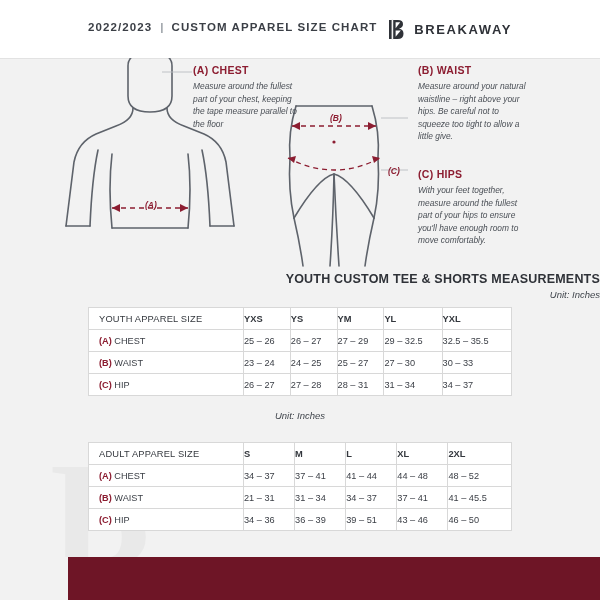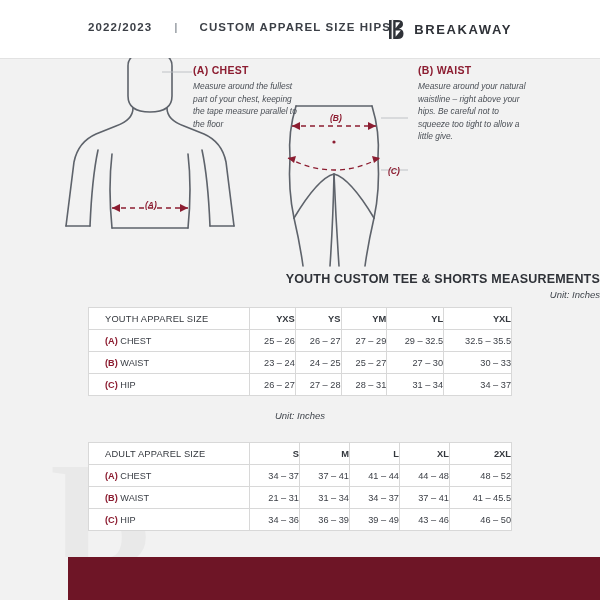--- a/index.html
+++ b/index.html
@@ -40,21 +40,21 @@
     height: 58px;
     background: #ffffff;
     border-bottom: 1px solid #e2e2e2;
   }
   .header-inner {
     position: absolute;
     left: 88px;
     top: 21px;
     display: flex;
     align-items: center;
-    gap: 22px;
+    gap: 8px;
   }
   .hdr-text {
     font-size: 11.5px;
     font-weight: bold;
     letter-spacing: 1.1px;
     color: #3b3f46;
   }
   .hdr-sep {
     font-size: 11.5px;
     color: #9aa0a6;
@@ -144,26 +144,26 @@
     width: 424px;
     left: 88px;
   }
   #table-youth { top: 307px; }
   #table-adult { top: 442px; }
   table th, table td {
     border: 1px solid #d8d8d8;
     height: 21px;
     font-size: 9.2px;
     color: #3a3e45;
-    text-align: right;
+    text-align: left;
     padding: 0;
   }
   table th.rowhead, table td.rowhead {
     text-align: left;
-    padding-left: 16px;
+    padding-left: 10px;
     width: 144px;
     font-weight: normal;
   }
   table th {
     font-weight: bold;
     font-size: 9.3px;
     color: #33373d;
   }
   table th.rowhead {
     font-weight: normal;
@@ -196,21 +196,21 @@
 <body>
 
 <div class="page">
 
   <div class="watermark">B</div>
 
   <div class="header">
     <div class="header-inner">
       <span class="hdr-text">2022/2023</span>
       <span class="hdr-sep">|</span>
-      <span class="hdr-text">CUSTOM APPAREL SIZE HIPS</span>
+      <span class="hdr-text">CUSTOM APPAREL SIZE CHART</span>
     </div>
     <div class="brand">
       <span class="brand-mark">
         <svg width="17" height="21" viewBox="0 0 17 21">
           <path d="M2 1 L11 1 Q16 1 16 5.2 Q16 8.6 12 9.6 Q16.5 10.5 16.5 14.8 Q16.5 20 10.5 20 L2 20 Z" fill="#2f3238"></path>
           <path d="M5.4 0 L5.4 21" stroke="#f2f2f2" stroke-width="1.6"></path>
           <path d="M8.6 3.2 L13.2 3.2 L8.6 9.2 Z" fill="#ffffff"></path>
           <path d="M8.6 11.6 L13.8 11.6 L8.6 17.8 Z" fill="#ffffff"></path>
         </svg>
       </span>
@@ -290,20 +290,24 @@
     <span class="fig-label" style="left:388px; top:108px;">(C)</span>
 
     <div class="callout" id="callout-chest">
       <div class="callout-title">(A) CHEST</div>
       <div class="callout-body">Measure around the fullest part of your chest, keeping the tape measure parallel to the floor</div>
     </div>
     <div class="callout" id="callout-waist">
       <div class="callout-title">(B) WAIST</div>
       <div class="callout-body">Measure around your natural waistline – right above your hips. Be careful not to squeeze too tight to allow a little give.</div>
     </div>
+    <div class="callout" id="callout-hips">
+      <div class="callout-title">(C) HIPS</div>
+      <div class="callout-body">With your feet together, measure around the fullest part of your hips to ensure you'll have enough room to move comfortably.</div>
+    </div>
   </div>
 
   <div class="sect" id="sect-youth">
     <div class="sect-title">YOUTH CUSTOM TEE &amp; SHORTS MEASUREMENTS</div>
     <div class="sect-sub">Unit: Inches</div>
   </div>
 
   <table id="table-youth">
     <thead>
       <tr>
@@ -372,21 +376,21 @@
         <td>21 – 31</td>
         <td>31 – 34</td>
         <td>34 – 37</td>
         <td>37 – 41</td>
         <td>41 – 45.5</td>
       </tr>
       <tr>
         <td class="rowhead"><span class="lbl">(C)</span><span> HIP</span></td>
         <td>34 – 36</td>
         <td>36 – 39</td>
-        <td>39 – 49</td>
+        <td>39 – 51</td>
         <td>43 – 46</td>
         <td>46 – 50</td>
       </tr>
     </tbody>
   </table>
 
   <div class="footer-left"></div>
   <div class="footer-bar"></div>
 
 </div>

